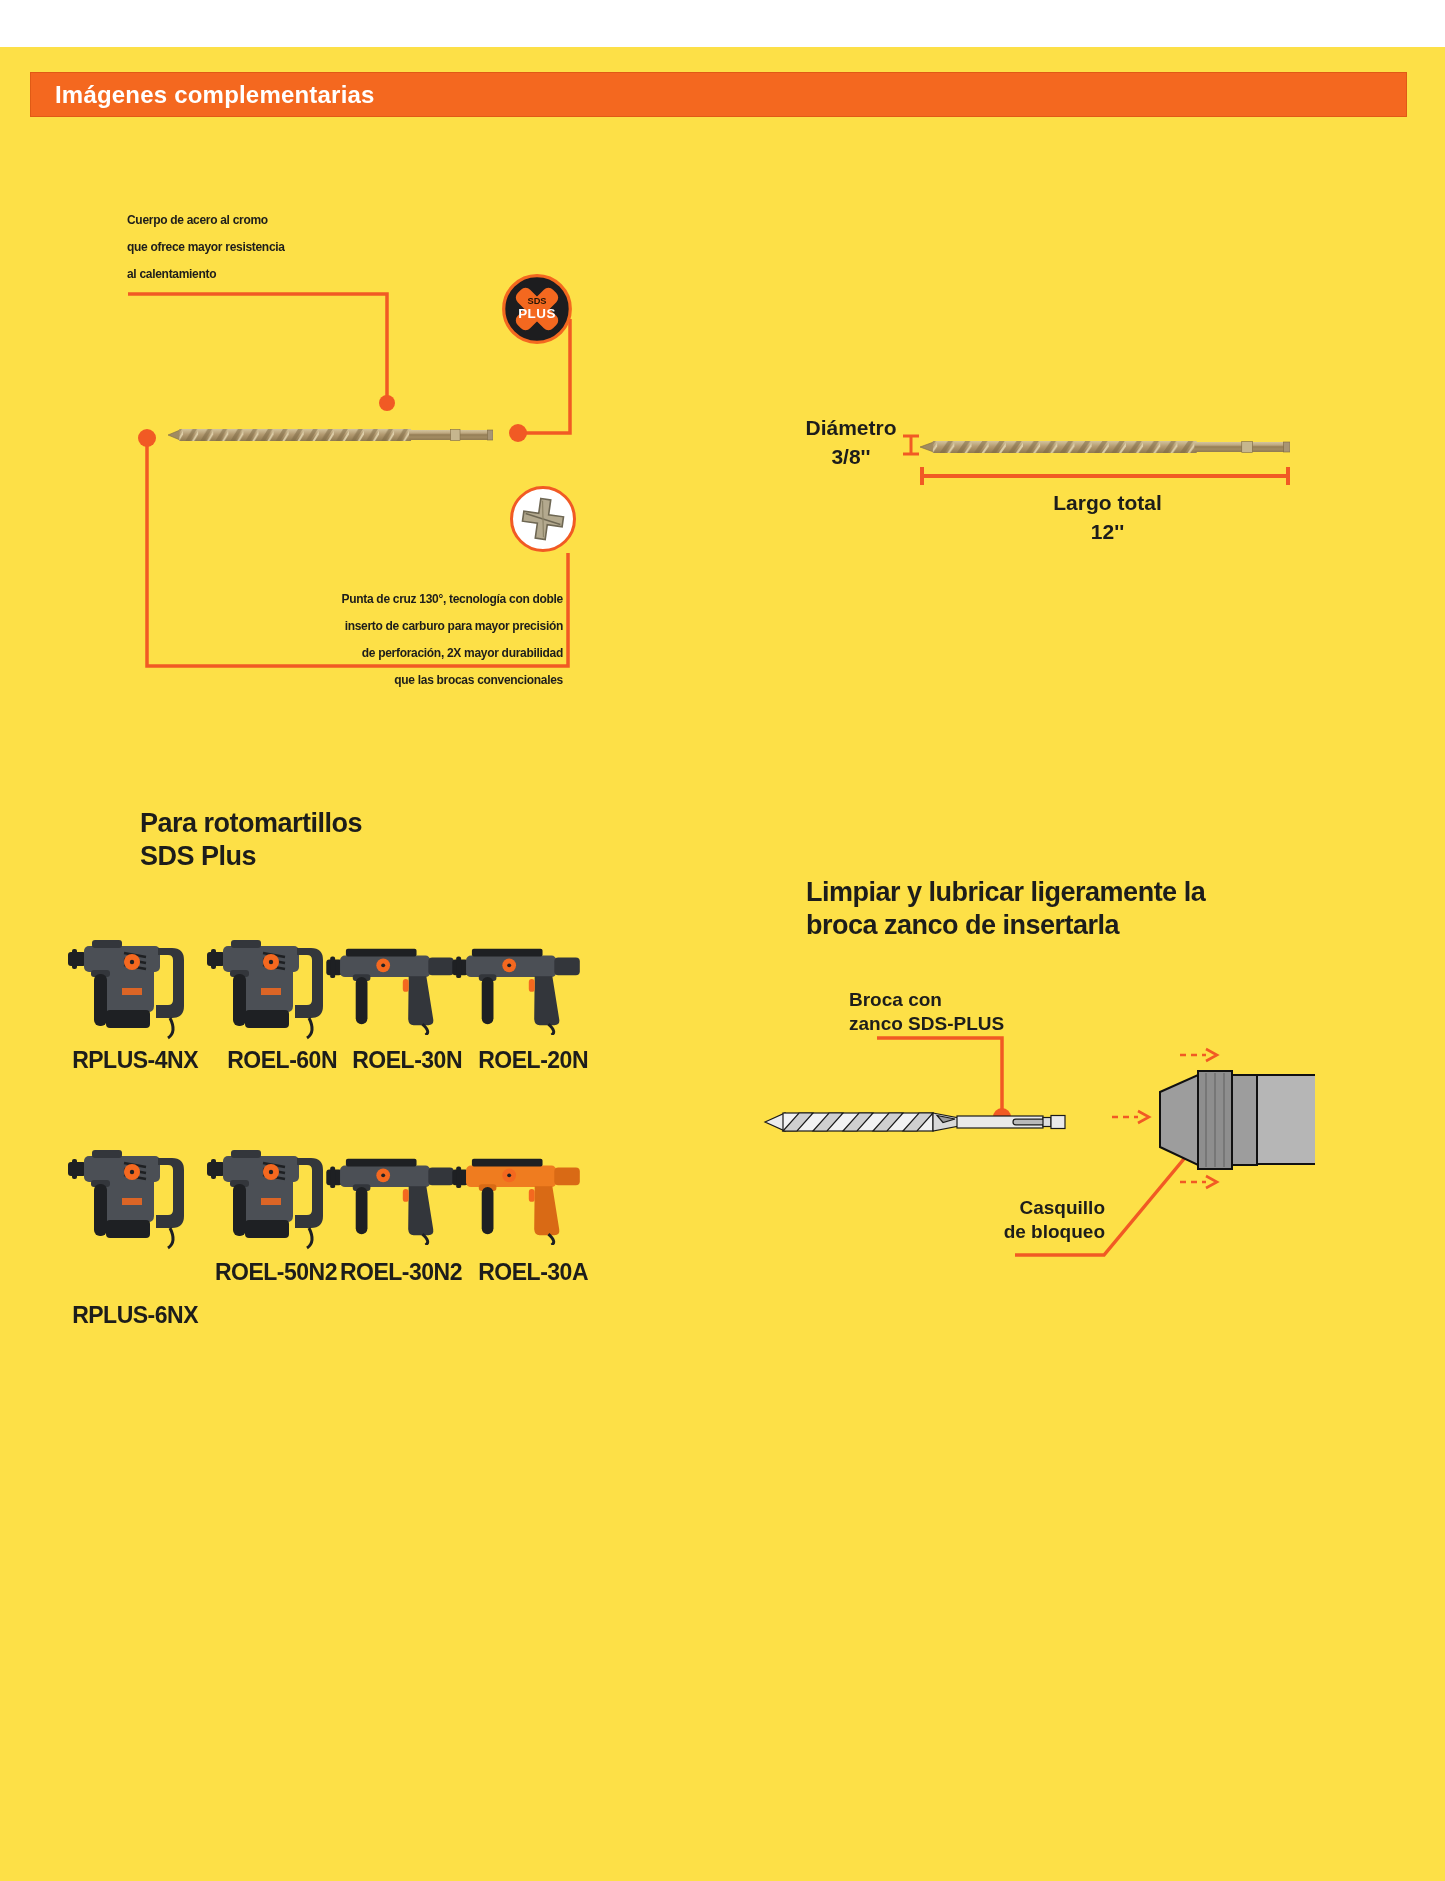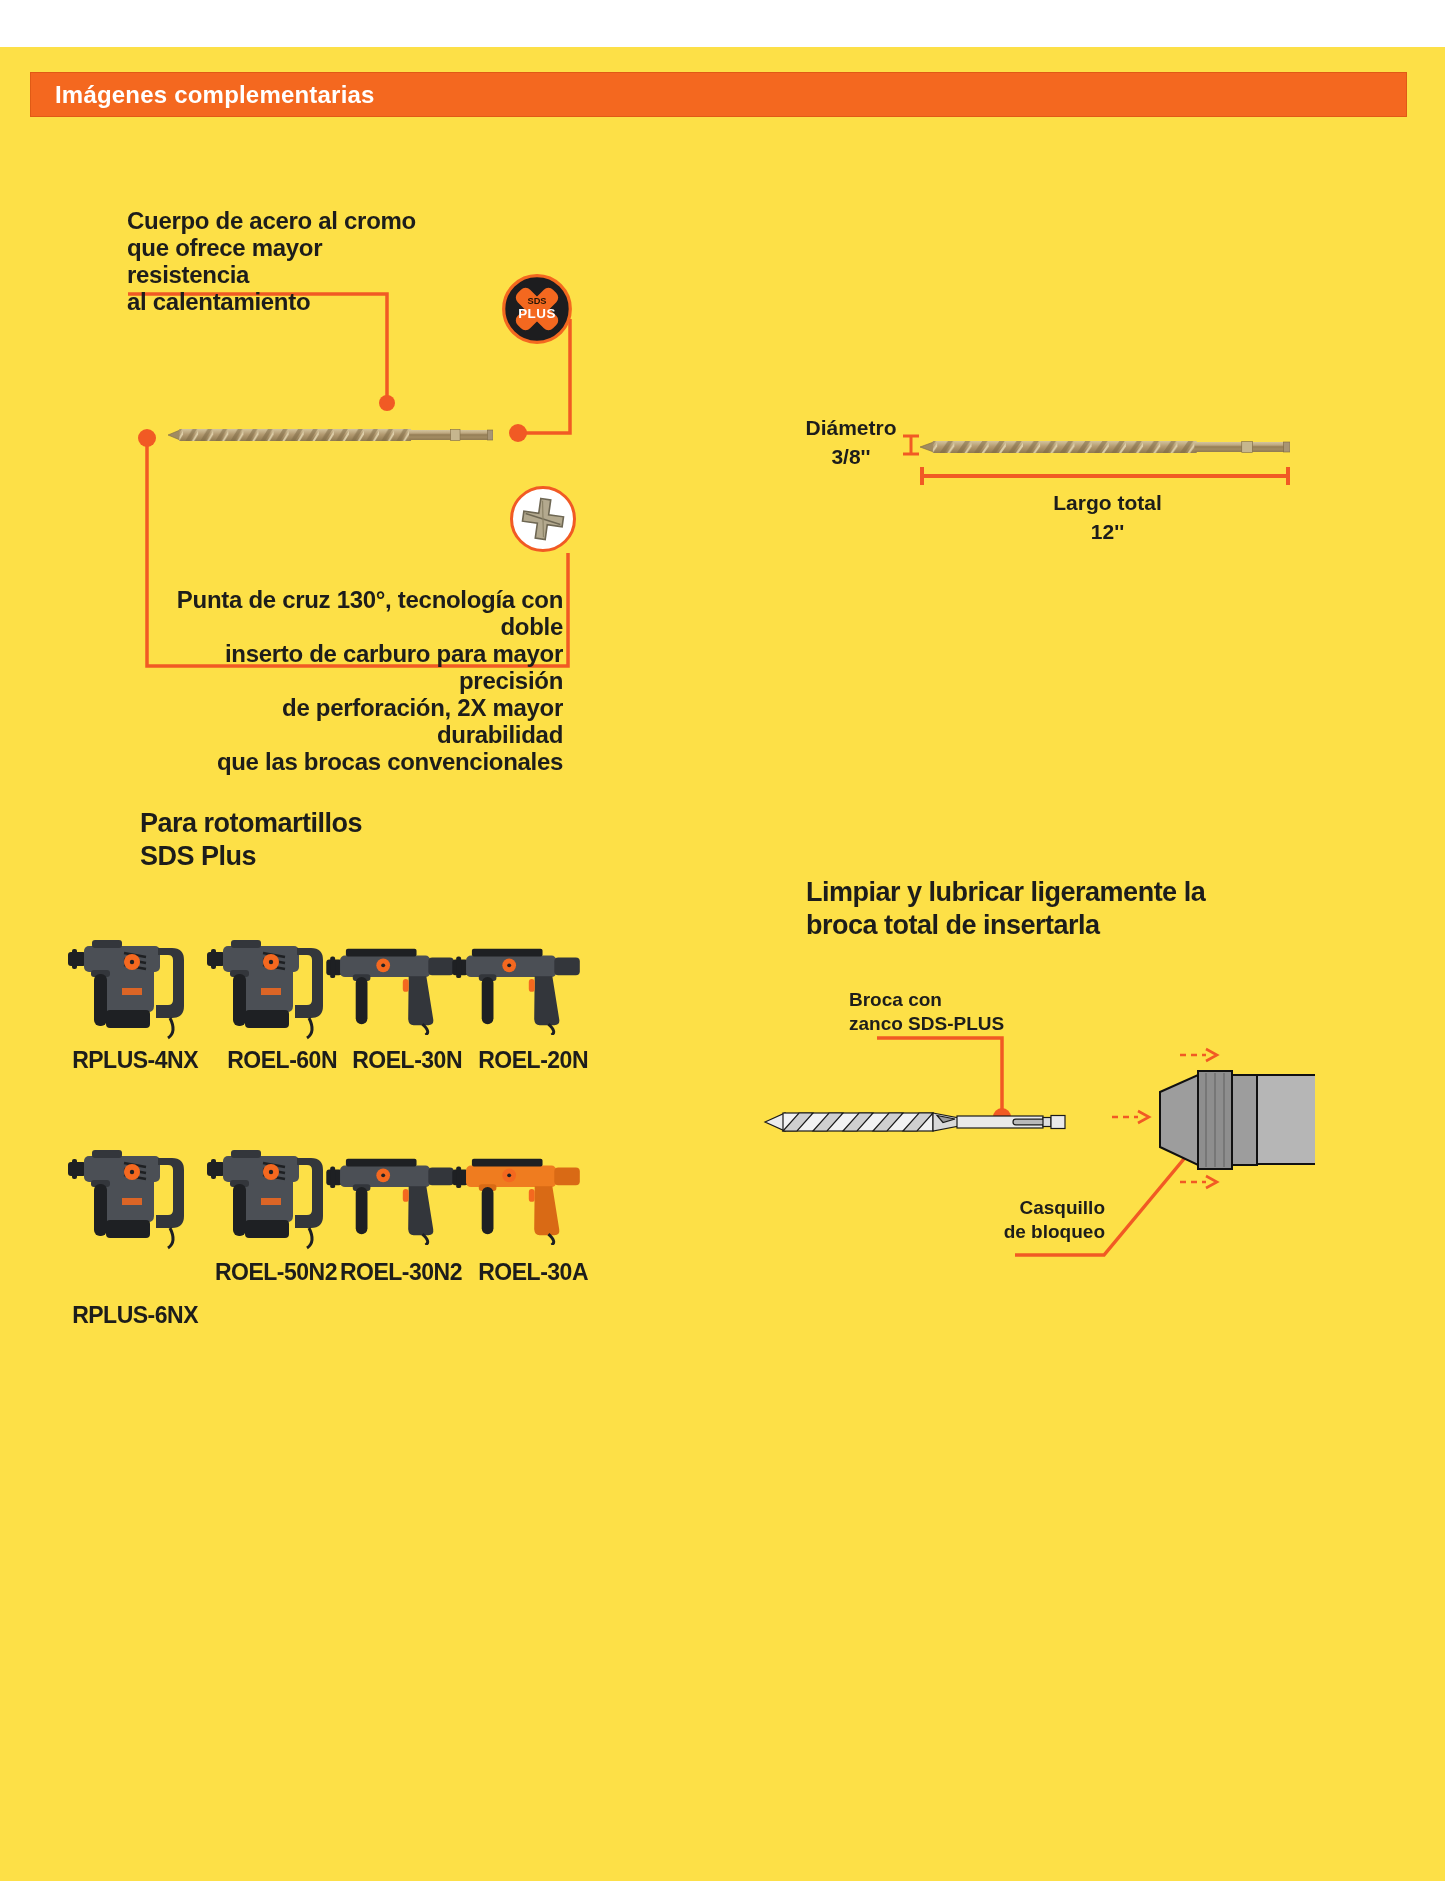--- a/index.html
+++ b/index.html
@@ -7,21 +7,21 @@
         font-family:"Liberation Sans", sans-serif;color:#1d1d1b;margin-top:47px;}
   .abs{position:absolute;}
   .pre{white-space:pre-line;}
 
   
   #hdr{left:30px;top:25px;width:1377px;height:45px;background:#f4681f;border:1px solid #e05a15;
        box-sizing:border-box;display:flex;align-items:center;}
   #hdr .t{color:#ffffff;font-size:24px;font-weight:700;padding-left:24px;letter-spacing:.2px;}
 
   
-  .note{font-size:24px;line-height:27px;font-weight:700;letter-spacing:-.3px;}
+  .note{font-size:12px;line-height:27px;font-weight:700;letter-spacing:-.3px;}
   .title{font-size:27px;line-height:33px;font-weight:700;letter-spacing:-.5px;text-align:left;}
   .dim{font-size:21px;line-height:29px;font-weight:700;text-align:center;}
   .small-note{font-size:19px;line-height:24px;font-weight:700;}
 
   #note-body{left:127px;top:160px;width:300px;text-align:left;}
   #note-tip{left:150px;top:539px;width:413px;text-align:right;}
   #diam-label{left:795px;top:366px;width:112px;}
   #largo-label{left:1005px;top:441px;width:205px;}
   #hammers-title{left:140px;top:760px;width:305px;}
   #insert-title{left:806px;top:829px;width:450px;}
@@ -246,21 +246,21 @@
     <svg class="hammer orange" width="133" height="103" viewBox="0 0 135 105">
         <use href="#hammerB"></use>
       </svg>
   </div>
   <div class="abs hlabel" style="left:58px;top:1255px">RPLUS-6NX</div>
   <div class="abs hlabel" style="left:197px;top:1212px">ROEL-50N2</div>
   <div class="abs hlabel" style="left:322px;top:1212px">ROEL-30N2</div>
   <div class="abs hlabel" style="left:448px;top:1212px">ROEL-30A</div>
 
   <div id="insert-title" class="abs title pre">Limpiar y lubricar ligeramente la
-broca total de insertarla</div>
+broca zanco de insertarla</div>
   <div id="broca-label" class="abs small-note pre">Broca con
 zanco SDS-PLUS</div>
   <div id="casquillo-label" class="abs small-note pre">Casquillo
 de bloqueo</div>
 
   <svg id="drawn-bit" class="abs" viewBox="0 0 305 26">
     <g stroke="#1a1a1a" stroke-width="1.2">
       <polygon points="2,13 22,4 22,22" fill="#ececec"></polygon>
       <rect x="20" y="4" width="150" height="18" fill="#f2f2f2"></rect>
       <polygon points="20,22 36,4 50,4 34,22" fill="#cfcfcf"></polygon>

